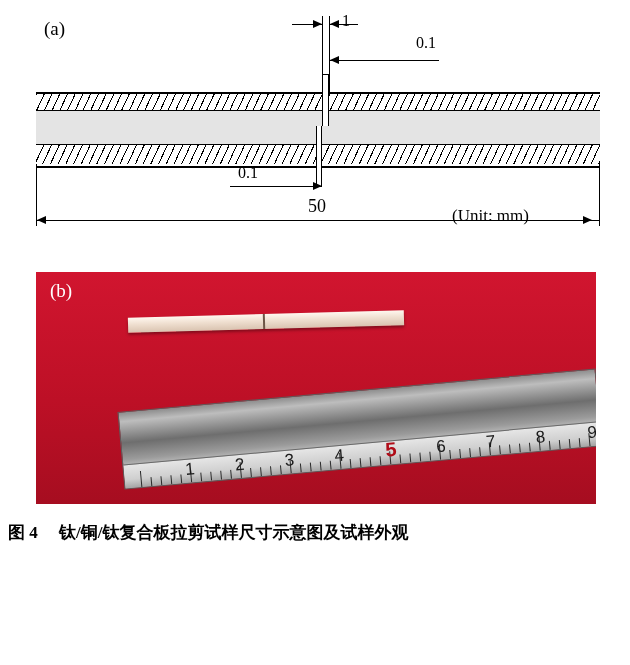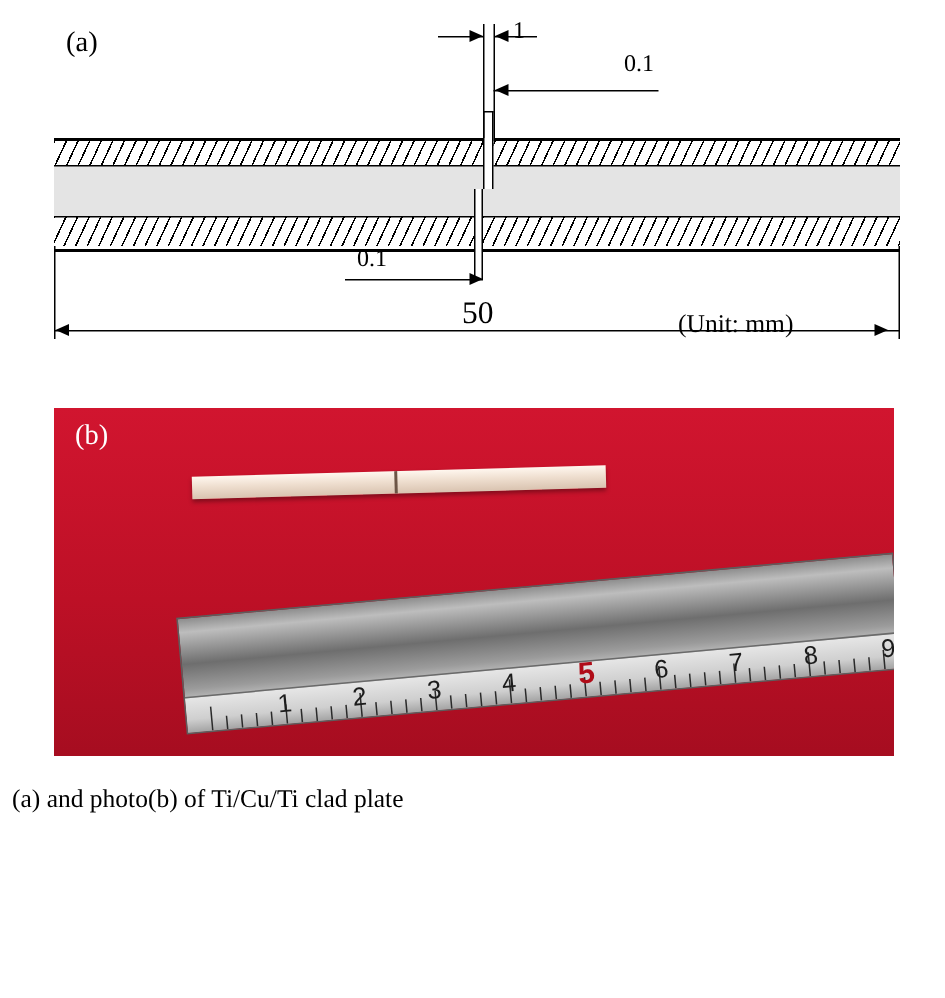--- a/index.html
+++ b/index.html
@@ -290,21 +290,21 @@
 
     <div class="dim-line" style="left:210px; top:182px; width:92px;"></div>
     <div class="arrow-r" style="left:293px; top:178px;"></div>
     <div class="dim-text" style="left:218px; top:160px;">0.1</div>
 
     <div class="dim-vline" style="left:16px; top:160px; height:62px;"></div>
     <div class="dim-vline" style="left:579px; top:160px; height:62px;"></div>
     <div class="dim-line" style="left:16px; top:216px; width:564px;"></div>
     <div class="arrow-l" style="left:17px; top:212px;"></div>
     <div class="arrow-r" style="left:563px; top:212px;"></div>
-    <div class="dim-text" style="left:288px; top:192px; font-size:21px;">50</div>
+    <div class="dim-text" style="left:288px; top:192px; font-size:18px;">50</div>
 
     <div class="unit-text">(Unit: mm)</div>
   </div>
 
   <div class="panel-b">
     <div class="photo-bg"></div>
     <div class="label-b">(b)</div>
 
     <div class="specimen">
       <div class="specimen-seam"></div>
@@ -367,17 +367,19 @@
       <div class="ruler-num red" style="left:268px;">5</div>
       <div class="ruler-num" style="left:318px;">6</div>
       <div class="ruler-num" style="left:368px;">7</div>
       <div class="ruler-num" style="left:418px;">8</div>
       <div class="ruler-num" style="left:470px;">9</div>
     </div>
   </div>
 
   <div class="caption">
     <div class="cap-line">
-      <span>(a) and photo(b) of Ti/Cu/Ti clad plate</span>
+      <span class="cap-zh">图 4</span>
+      &nbsp;&nbsp;&nbsp;
+      <span class="cap-zh">钛/铜/钛复合板拉剪试样尺寸示意图及试样外观</span>
     </div>
   </div>
 
 </div>
 
 </body></html>

